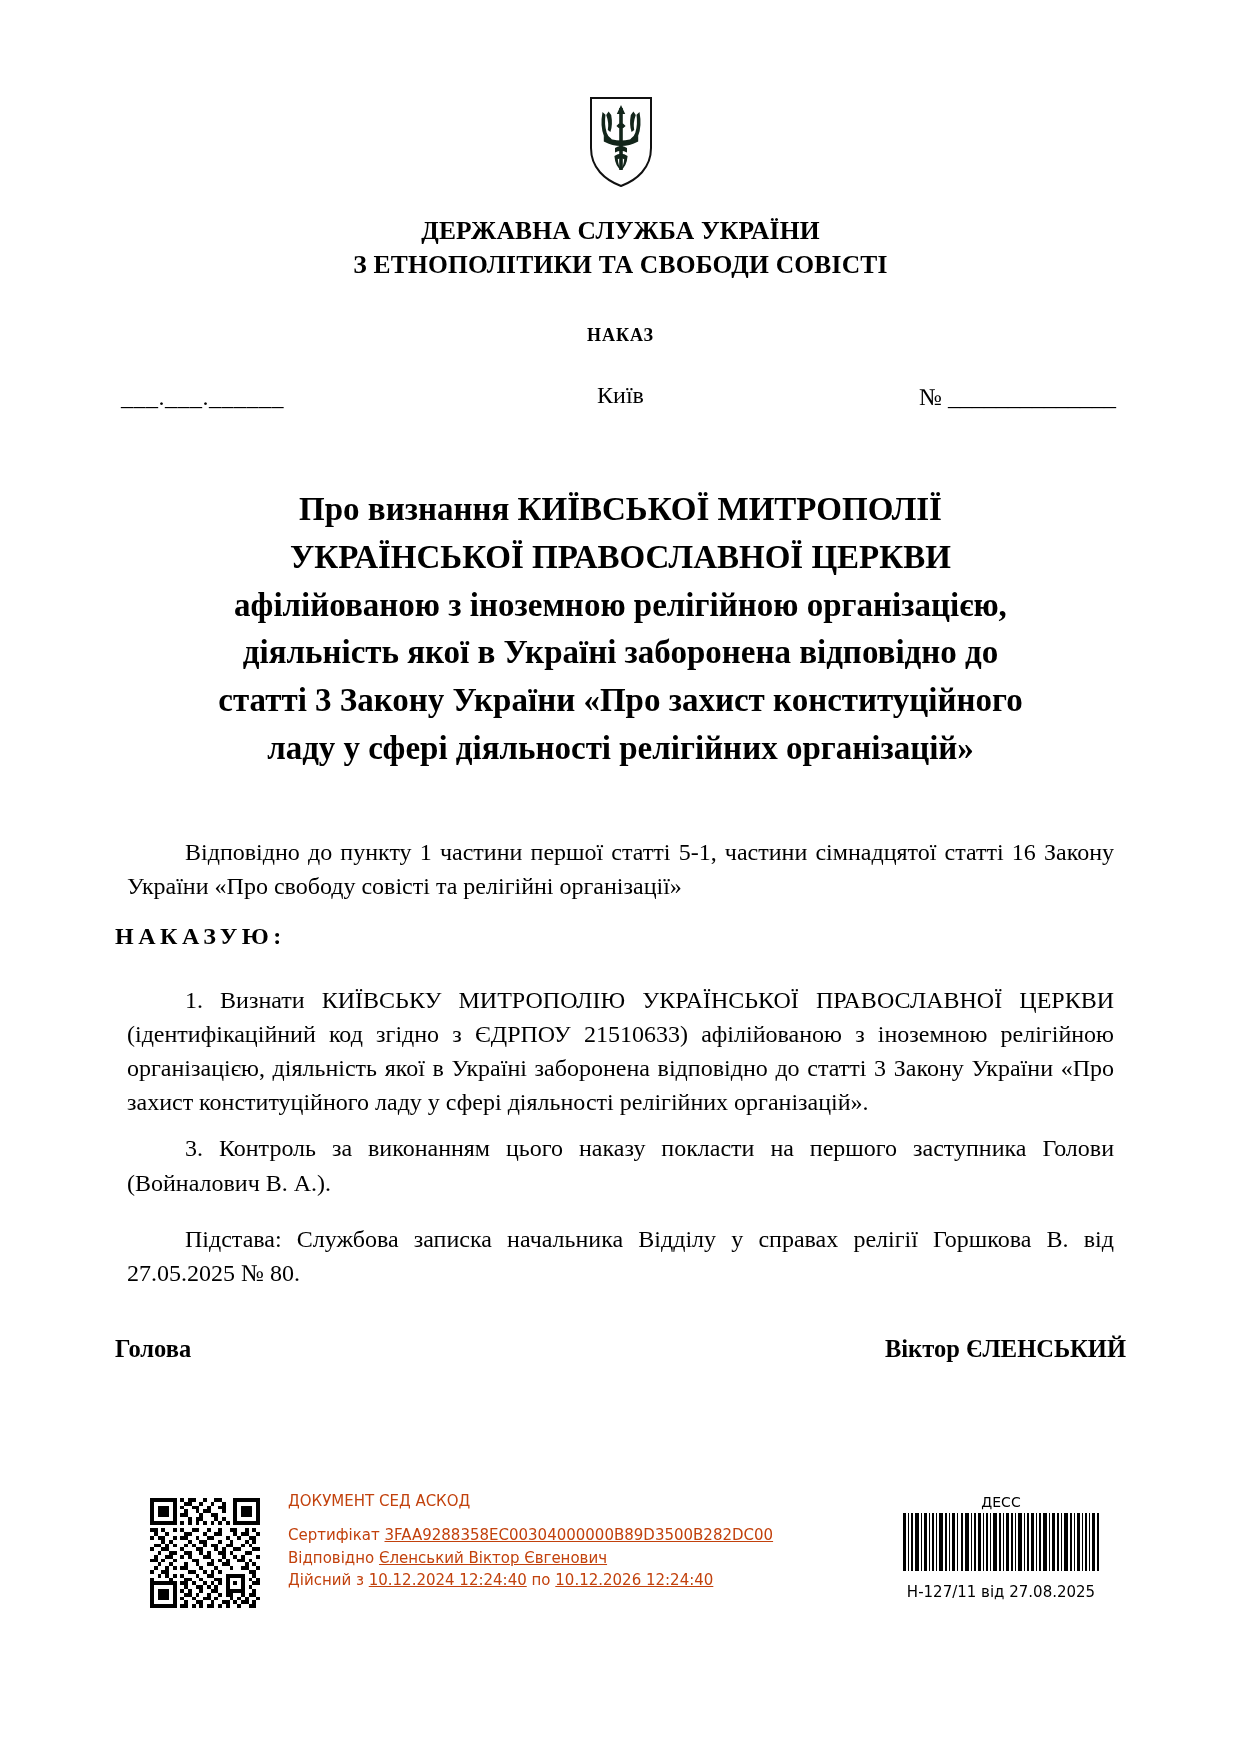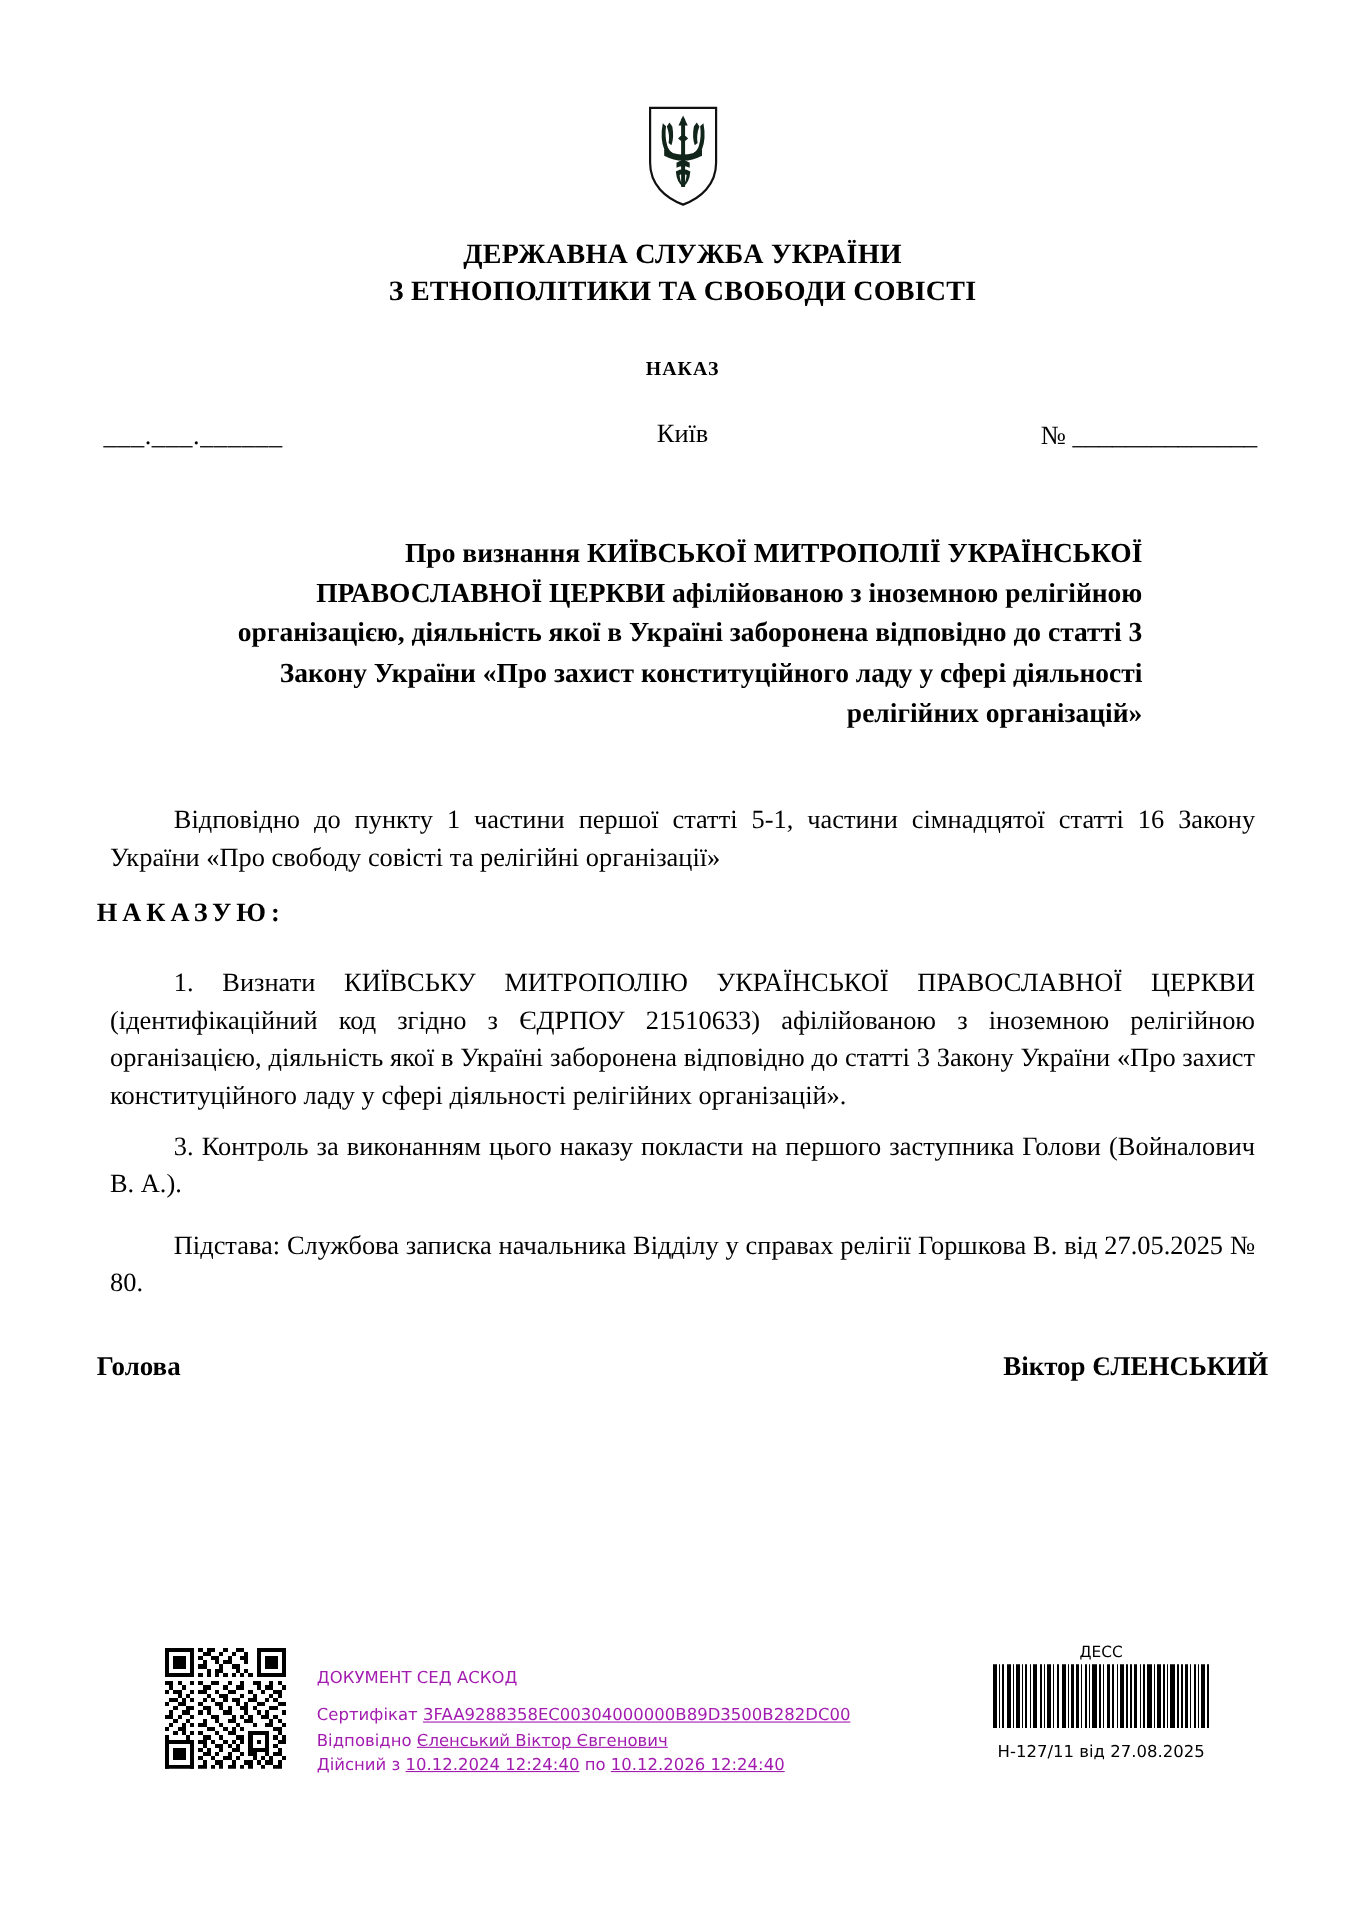--- a/index.html
+++ b/index.html
@@ -15,21 +15,21 @@
     color: #000000;
     overflow: hidden;
   }
 
   .page {
     position: absolute;
     left: 0; top: 0;
     width: 1241px;
     height: 1754px;
     box-sizing: border-box;
-    padding: 0 88px;
+    padding: 0 115px;
   }
 
   
   .emblem-wrap {
     width: 100%;
     display: flex;
     justify-content: center;
     padding-top: 96px;
   }
   .emblem {
@@ -82,23 +82,23 @@
     position: absolute;
     right: 10px;
     top: 2px;
     white-space: pre;
   }
 
   
   .doc-title {
     margin: 70px auto 0 auto;
     width: 836px;
-    text-align: right;
+    text-align: center;
     font-weight: bold;
-    font-size: 25px;
+    font-size: 33px;
     line-height: 1.45;
   }
 
   
   .body {
     margin-top: 62px;
     font-size: 24px;
     line-height: 1.42;
   }
   p.para {
@@ -147,25 +147,25 @@
   .qr {
     width: 110px;
     height: 110px;
     flex: 0 0 110px;
     margin-top: 22px;
   }
   .qr svg { display: block; }
 
   .sed-block {
     margin-left: 28px;
-    margin-top: 38px;
+    margin-top: 14px;
     font-family: "DejaVu Sans", "Liberation Sans", sans-serif;
     font-size: 15px;
     line-height: 1.52;
-    color: #a21caf;
+    color: #c2410c;
     white-space: nowrap;
   }
   .sed-title { margin-bottom: 11px; }
   .sed-line .ul { text-decoration: underline; }
 
   .barcode-block {
     position: absolute;
     right: 0;
     top: 18px;
     width: 200px;

